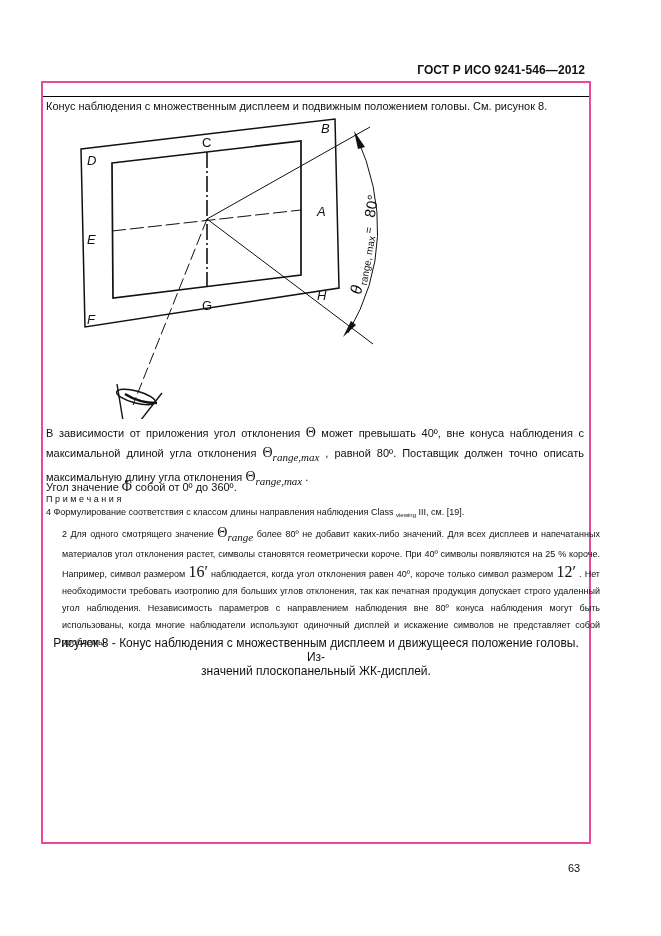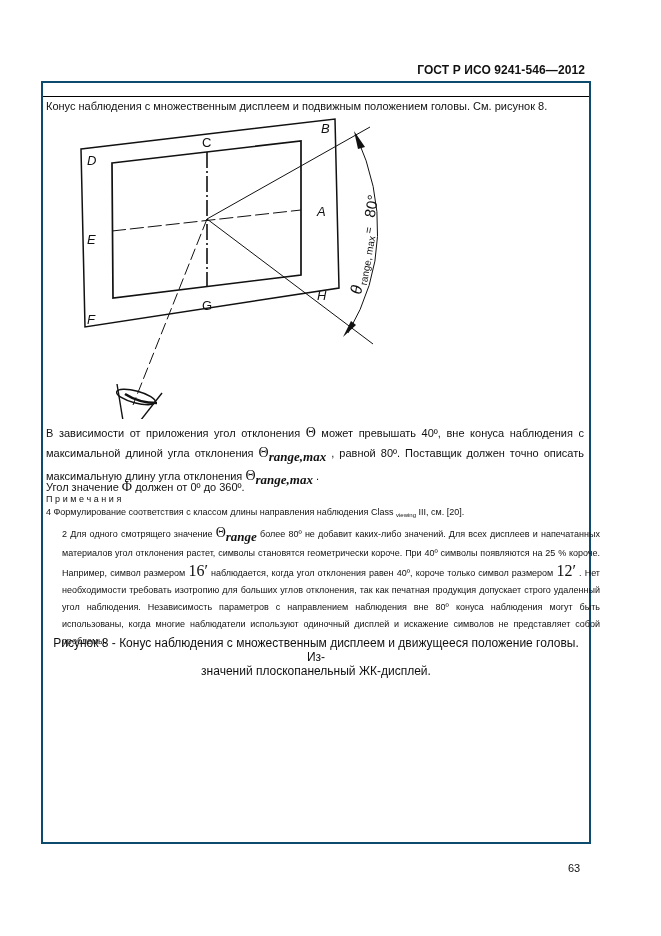--- a/index.html
+++ b/index.html
@@ -1,33 +1,33 @@
 <!DOCTYPE html>
 <html><head>
   <meta charset="utf-8">
   <style>
     html, body { margin: 0; padding: 0; background: #ffffff; }
     body { width: 661px; height: 936px; position: relative; overflow: hidden;
            font-family: "Liberation Sans", sans-serif; color: #111; }
     .header-code { position: absolute; right: 76px; top: 63px; font-size: 12px; font-weight: bold; letter-spacing: 0.1px; }
     .frame { position: absolute; left: 41px; top: 81px; width: 546px; height: 759px;
-             border: 2px solid #0c4a6e; box-sizing: content-box; }
+             border: 2px solid #ec4899; box-sizing: content-box; }
     .frame-topbar { position: absolute; left: 0; right: 0; top: 13px; border-top: 1px solid #000; }
     .intro { position: absolute; left: 3px; top: 17px; font-size: 11px; white-space: nowrap; }
     svg.figure { position: absolute; left: 30px; top: 26px; }
     .para { position: absolute; left: 3px; width: 538px; font-size: 11px; line-height: 19px; text-align: justify; }
     .p1 { top: 340px; }
     .p-azimuth { position: absolute; left: 3px; top: 396px; font-size: 11px; }
     .notes-title { position: absolute; left: 3px; top: 411px; font-size: 9px; letter-spacing: 2.6px; }
     .note1 { position: absolute; left: 3px; top: 424px; font-size: 9px; white-space: nowrap; }
     .note2 { position: absolute; left: 3px; top: 441px; width: 538px; font-size: 9px; line-height: 17px; text-align: justify; margin-left: 16px; }
     .caption { position: absolute; left: 0; width: 546px; top: 553px; font-size: 12px; line-height: 14px; text-align: center; }
     .sym { font-family: "Liberation Serif", serif; font-size: 14px; }
     .sym-big { font-family: "Liberation Serif", serif; font-size: 16px; }
-    .sub { font-family: "Liberation Serif", serif; font-style: italic; font-size: 13px; vertical-align: -4px; font-weight: bold; }
+    .sub { font-family: "Liberation Serif", serif; font-style: italic; font-size: 11px; vertical-align: -4px; }
     .sub-plain { font-size: 6px; vertical-align: -2px; }
     .page-number { position: absolute; left: 568px; top: 862px; font-size: 11px; }
   </style>
 </head>
 <body>
 
 <div class="header-code">ГОСТ Р ИСО 9241-546—2012</div>
 
 <div class="frame">
   <div class="frame-topbar"></div>
@@ -79,27 +79,27 @@
       <text x="62" y="0" font-size="11">=</text>
       <text x="78" y="0" font-size="15">80°</text>
     </g>
   </svg>
 
   <div class="para p1">
     <span>В зависимости от приложения угол отклонения </span><span class="sym">Θ</span><span> может превышать 40º, вне конуса наблюдения с максимальной длиной угла отклонения </span><span class="sym">Θ</span><span class="sub">range,max</span><span> , равной 80º. Поставщик должен точно описать максимальную длину угла отклонения </span><span class="sym">Θ</span><span class="sub">range,max</span><span> .</span>
   </div>
 
   <div class="p-azimuth">
-    <span>Угол значение </span><span class="sym">Φ</span><span>  должен от 0º до 360º.</span>
+    <span>Угол значение </span><span class="sym">Φ</span><span>  собой от 0º до 360º.</span>
   </div>
 
   <div class="notes-title">Примечания</div>
 
   <div class="note1">
-    <span>4 Формулирование соответствия с классом длины направления наблюдения Class </span><span class="sub-plain">viewing</span><span> III,      см.  [20].</span>
+    <span>4 Формулирование соответствия с классом длины направления наблюдения Class </span><span class="sub-plain">viewing</span><span> III,      см.  [19].</span>
   </div>
 
   <div class="note2">
     <span>2 Для одного смотрящего значение </span><span class="sym">Θ</span><span class="sub">range</span><span>  более 80º не добавит каких-либо значений. Для всех дисплеев и напечатанных материалов угол отклонения растет, символы становятся геометрически короче. При 40º символы появляются на 25 % короче. Например, символ размером </span><span class="sym-big">16′</span><span>  наблюдается, когда угол отклонения равен 40º, короче только символ размером </span><span class="sym-big">12′</span><span> . Нет необходимости требовать изотропию для больших углов отклонения, так как печатная продукция допускает строго удаленный угол наблюдения. Независимость параметров с направлением наблюдения вне 80º конуса наблюдения могут быть использованы, когда многие наблюдатели используют одиночный дисплей и искажение символов не представляет собой проблемы.</span>
   </div>
 
   <div class="caption">
     <div>Рисунок 8 - Конус наблюдения с множественным дисплеем и движущееся положение головы. Из-</div>
     <div>значений плоскопанельный ЖК-дисплей.</div>
   </div>

